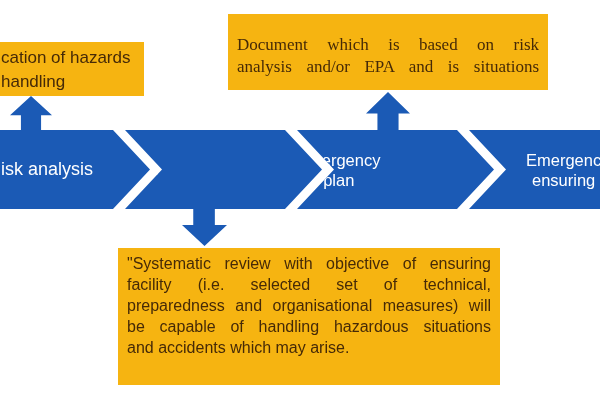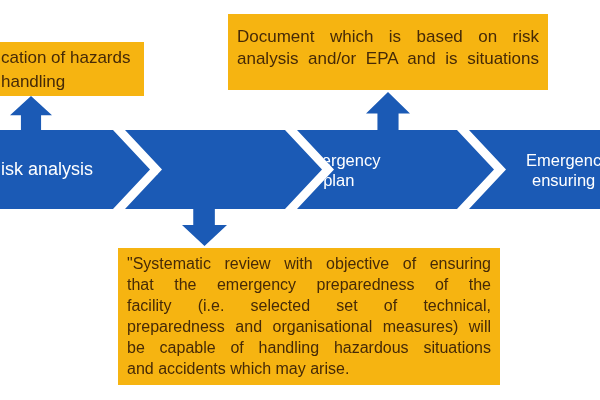--- a/index.html
+++ b/index.html
@@ -53,22 +53,22 @@
     color: var(--text-dark);
     box-sizing: border-box;
   }
   .callout-hazards {
     left: -6px; top: 42px; width: 150px; height: 54px;
     padding: 4px 0 0 7px;
     font-size: 17px; line-height: 24px;
   }
   .callout-document {
     left: 228px; top: 14px; width: 320px; height: 76px;
-    padding: 12px 9px;
-    font-size: 17px; line-height: 22px;
+    padding: 20px 9px;
+    font-size: 17px; line-height: 22px; font-family: Liberation Serif, serif;
   }
   .callout-systematic {
     left: 118px; top: 248px; width: 382px; height: 137px;
     padding: 5px 9px;
     font-size: 16px; line-height: 21px;
   }
   .jline { text-align: justify; text-align-last: justify; }
   .lline { text-align: left; }
 </style>
 </head>
@@ -107,20 +107,19 @@
     <div class="lline">handling</div>
   </div>
 
   <div class="callout callout-document">
     <div class="jline">Document which is based on risk</div>
     <div class="jline">analysis and/or EPA and is situations</div>
   </div>
 
   <div class="callout callout-systematic">
     <div class="jline">"Systematic review with objective of ensuring</div>
-    <div class="jline">that the emergency preparedness of the</div>
     <div class="jline">facility (i.e. selected set of technical,</div>
     <div class="jline">preparedness and organisational measures) will</div>
     <div class="jline">be capable of handling hazardous situations</div>
     <div class="lline">and accidents which may arise.</div>
   </div>
 
 </div>
 
 </body></html>

